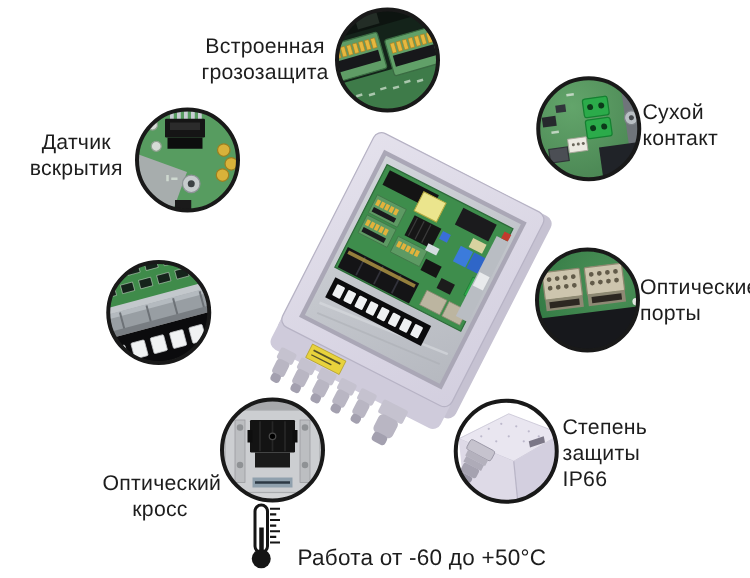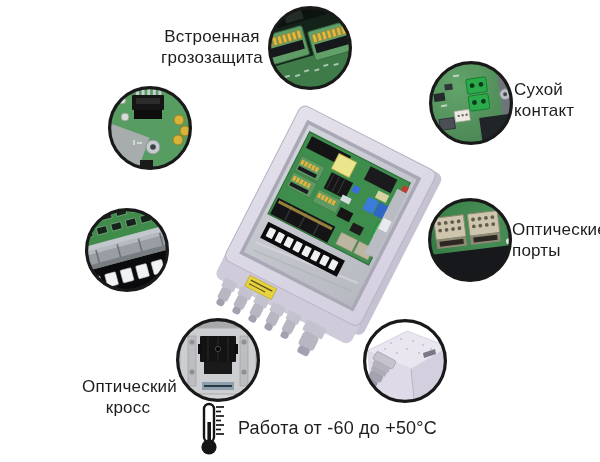--- a/index.html
+++ b/index.html
@@ -12,21 +12,21 @@
     color:#1d1d1d;letter-spacing:.2px;
   }
   .label.r{text-align:center}
   #lbl-surge {left:157px;top:26px; width:110px;}
   #lbl-dry   {left:514px;top:79px; width:84px;}
   #lbl-tamper{left:18px; top:103px;width:86px;}
   #lbl-poe   {left:0;    top:233px;width:80px;}
   #lbl-sfp   {left:512px;top:219px;width:88px;}
   #lbl-cross {left:82px; top:339px;width:92px;margin-top:37px;}
   #lbl-ip66  {left:450px;top:331px;width:72px;}
-  #lbl-temp  {left:238px;top:418px;font-size:18px;}
+  #lbl-temp  {left:238px;top:436px;font-size:18px;}
   .callout{position:absolute;width:88px;height:88px;}
   #co-surge {left:266px;top:4px;}
   #co-dry   {left:427px;top:59px;}
   #co-tamper{left:106px;top:84px;}
   #co-poe   {left:83px; top:206px;}
   #co-sfp   {left:426px;top:196px;}
   #co-cross {left:174px;top:316px;}
   #co-ip66  {left:361px;top:317px;}
   #product  {position:absolute;left:174px;top:90px;}
   #thermo   {position:absolute;left:197px;top:402px;}
@@ -284,20 +284,22 @@
         <circle cx="72" cy="56" r="5" fill="#d9b23a" stroke="#9c7f20"></circle>
         <circle cx="47" cy="63" r="7" fill="#c6cbcd" stroke="#8d9396"></circle>
         <circle cx="47" cy="63" r="2.8" fill="#3c4144"></circle>
         <rect x="34" y="76" width="13" height="8" fill="#1a1a1a"></rect>
         <rect x="27" y="56" width="2" height="5" fill="#d8e4d8" opacity=".8"></rect>
         <rect x="31" y="58" width="5" height="2" fill="#d8e4d8" opacity=".8"></rect>
       </g>
       <circle cx="44" cy="44" r="40.4" fill="none" stroke="#191919" stroke-width="3.2"></circle>
     </svg>
   </div>
+  <div class="label r" id="lbl-tamper">Датчик
+вскрытия</div>
 
   <div class="callout" id="co-poe">
     <svg width="88" height="88" viewBox="0 0 88 88">
       <defs>
           <clipPath id="cp4">
             <circle cx="44" cy="44" r="39.5"></circle>
           </clipPath>
         </defs>
       <g clip-path="url(#cp4)">
         <g transform="rotate(-15 44 44)">
@@ -455,20 +457,23 @@
           <rect x="8" y="38" width="22" height="9" rx="2" fill="#c6c3ce" stroke="#9b98a6" stroke-width=".7"></rect>
           <rect x="10" y="47" width="18" height="5" fill="#b4b1bd"></rect>
           <rect x="11" y="52" width="16" height="5" fill="#aeabb8"></rect>
           <rect x="12" y="57" width="14" height="8" rx="2" fill="#a5a2b0"></rect>
           <rect x="14" y="65" width="10" height="5" rx="2" fill="#9895a4"></rect>
         </g>
       </g>
       <circle cx="44" cy="44" r="40.4" fill="none" stroke="#191919" stroke-width="3.2"></circle>
     </svg>
   </div>
+  <div class="label" id="lbl-ip66">Степень
+защиты
+IP66</div>
 
   <svg id="thermo" width="30" height="54" viewBox="0 0 30 54">
     <rect x="7" y="2" width="10" height="38" rx="5" fill="#ffffff" stroke="#151515" stroke-width="2.4"></rect>
     <rect x="10.4" y="20" width="3.6" height="18" fill="#151515"></rect>
     <circle cx="12" cy="45" r="7.6" fill="#151515"></circle>
     <g stroke="#151515" stroke-width="1.7">
       <line x1="19" y1="5" x2="27" y2="5"></line>
         <line x1="19" y1="9.5" x2="24" y2="9.5"></line>
       <line x1="19" y1="14" x2="27" y2="14"></line>
         <line x1="19" y1="18.5" x2="24" y2="18.5"></line>

